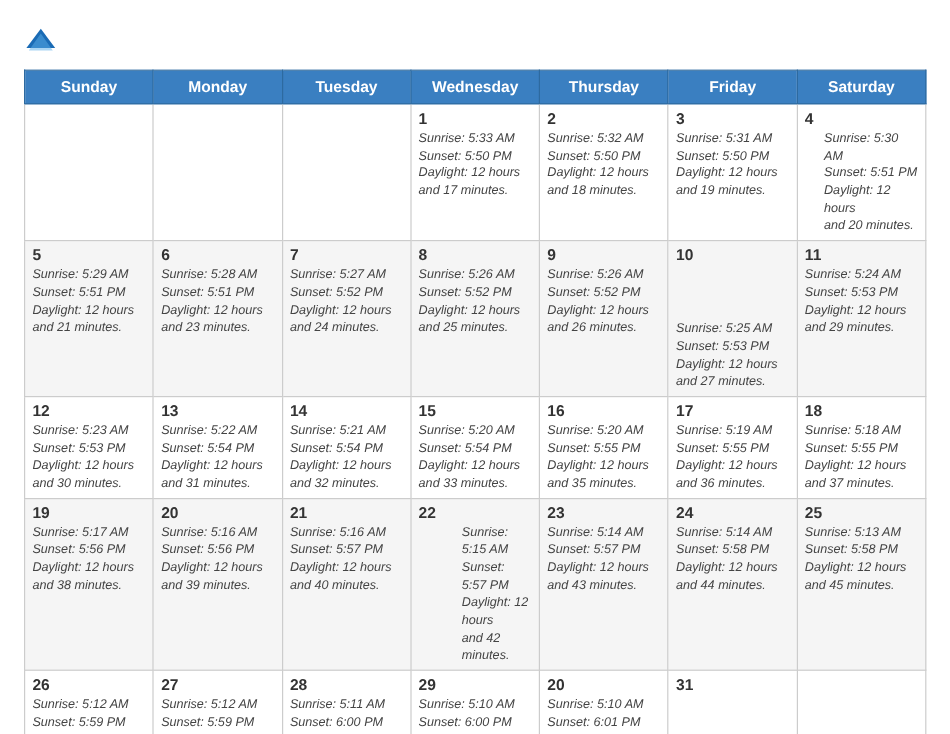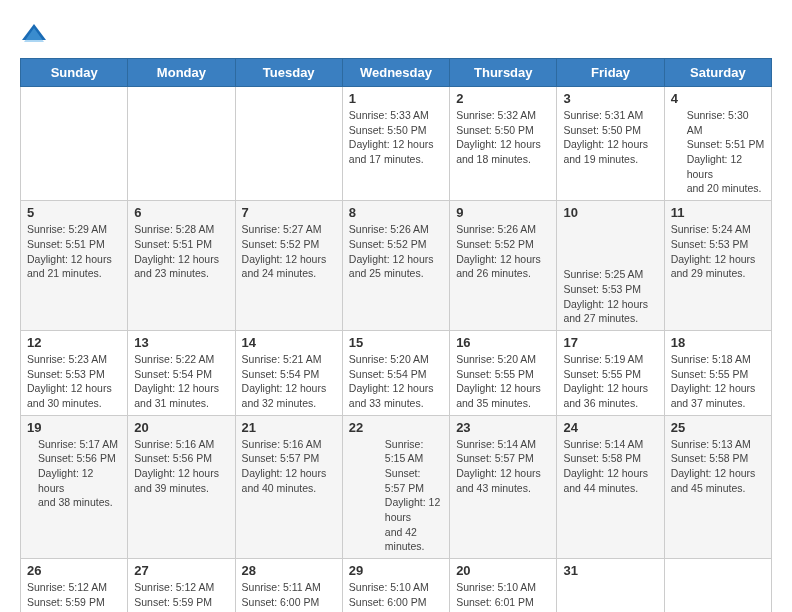--- a/index.html
+++ b/index.html
@@ -74,20 +74,21 @@
     .day-number {
       font-size: 13px;
       font-weight: bold;
       margin-bottom: 2px;
       color: #333;
     }
     .day-info {
       font-size: 10.5px;
       color: #444;
       line-height: 1.4;
+      font-style: italic;
     }
     .empty-cell {
       background: #f9f9f9;
     }
   </style>
 </head>
 <body>
 
 <div class="header-area">
   <div class="logo">
@@ -250,21 +251,21 @@
           <div class="day-number">18</div>
           <div class="day-info" style="white-space: pre-line;">Sunrise: 5:18 AM
 Sunset: 5:55 PM
 Daylight: 12 hours
 and 37 minutes.</div>
         </td>
       </tr>
       <tr>
         <td>
           <div class="day-number">19</div>
-          <div class="day-info" style="white-space: pre-line; margin-left: 11px;">Sunrise: 5:17 AM
+          <div class="day-info" style="white-space: pre-line;">Sunrise: 5:17 AM
 Sunset: 5:56 PM
 Daylight: 12 hours
 and 38 minutes.</div>
         </td>
         <td>
           <div class="day-number">20</div>
           <div class="day-info" style="white-space: pre-line;">Sunrise: 5:16 AM
 Sunset: 5:56 PM
 Daylight: 12 hours
 and 39 minutes.</div>

